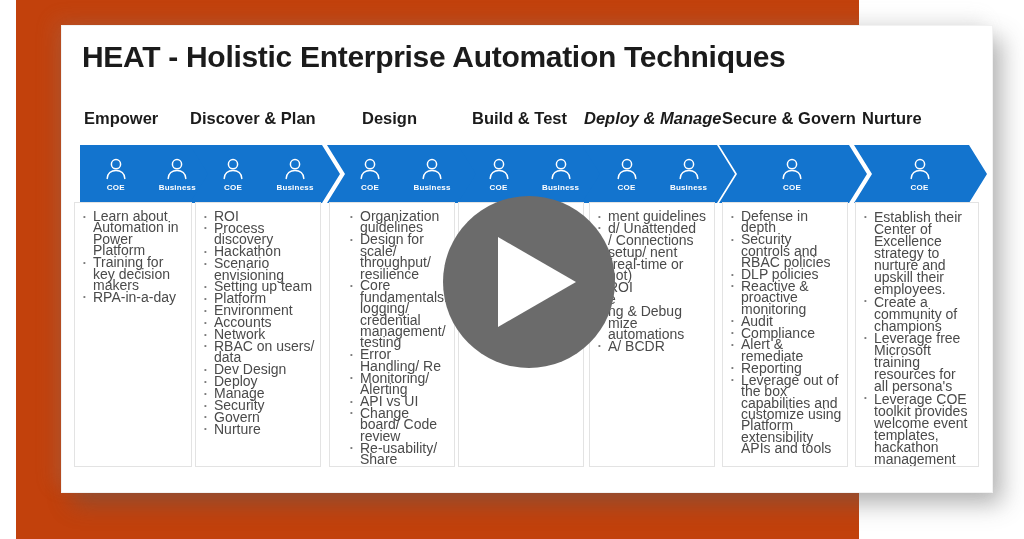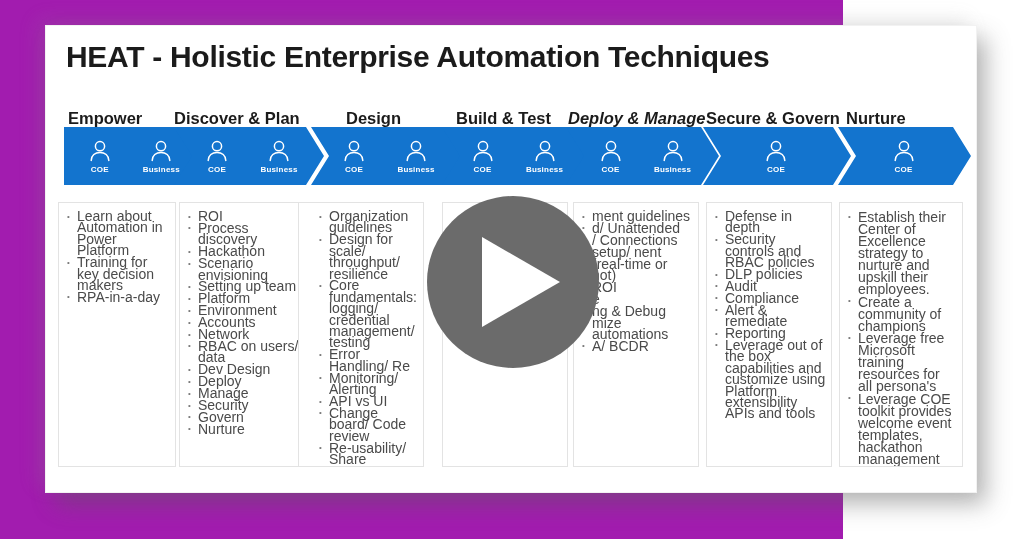--- a/index.html
+++ b/index.html
@@ -11,21 +11,22 @@
     width: 1024px;
     height: 539px;
     overflow: hidden;
     font-family: "Liberation Sans", sans-serif;
   }
 
   #stage {
     position: relative;
     width: 843px;
     height: 539px;
-    background: #a21caf;
+    background: #c2410c;
+    margin-left: 16px;
   }
 
   
   #shadow-frame {
     position: absolute;
     left: 46px;
     top: 26px;
     width: 930px;
     height: 466px;
     background: #ffffff;
@@ -61,21 +62,21 @@
     position: absolute;
     top: 83px;
     font-size: 16.5px;
     font-weight: 700;
     color: #1b1b1b;
     white-space: nowrap;
   }
 
   .chevron {
     position: absolute;
-    top: 101px;
+    top: 119px;
     height: 58px;
     background: #1374ce;
     -webkit-clip-path: polygon(0 0, calc(100% - 18px) 0, 100% 50%, calc(100% - 18px) 100%, 0 100%, 18px 50%);
     clip-path: polygon(0 0, calc(100% - 18px) 0, 100% 50%, calc(100% - 18px) 100%, 0 100%, 18px 50%);
     display: flex;
     align-items: center;
     justify-content: center;
     gap: 10px;
     padding-left: 10px;
     padding-right: 12px;
@@ -322,21 +323,21 @@
           <li style="color: rgb(74, 74, 74);">Network</li>
           <li style="color: rgb(74, 74, 74);">RBAC on users/ data</li>
           <li style="color: rgb(74, 74, 74);">Dev Design</li>
           <li style="color: rgb(74, 74, 74);">Deploy</li>
           <li style="color: rgb(74, 74, 74);">Manage</li>
           <li style="color: rgb(74, 74, 74);">Security</li>
           <li style="color: rgb(74, 74, 74);">Govern</li>
           <li style="color: rgb(74, 74, 74);">Nurture</li>
         </ul>
       </div>
-    <div class="content-box" style="left: 252px; width: 126px; border-color: rgb(227, 227, 227); padding-left: 16px;">
+    <div class="content-box" style="left: 267px; width: 126px; border-color: rgb(227, 227, 227); padding-left: 16px;">
         <ul>
           <li style="color: rgb(74, 74, 74);">Organization guidelines</li>
           <li style="color: rgb(74, 74, 74);">Design for scale/ throughput/ resilience</li>
           <li style="color: rgb(74, 74, 74);">Core fundamentals: logging/ credential management/ testing</li>
           <li style="color: rgb(74, 74, 74);">Error Handling/ Re</li>
           <li style="color: rgb(74, 74, 74);">Monitoring/ Alerting</li>
           <li style="color: rgb(74, 74, 74);">API vs UI</li>
           <li style="color: rgb(74, 74, 74);">Change board/ Code review</li>
           <li style="color: rgb(74, 74, 74);">Re-usability/ Share</li>
         </ul>
@@ -356,20 +357,21 @@
           <li style="color: rgb(74, 74, 74);">ng &amp; Debug</li>
           <li style="color: rgb(74, 74, 74);">mize automations</li>
           <li style="color: rgb(74, 74, 74);">A/ BCDR</li>
         </ul>
       </div>
     <div class="content-box" style="left: 660px; width: 126px; border-color: rgb(227, 227, 227);">
         <ul>
           <li style="color: rgb(74, 74, 74);">Defense in depth</li>
           <li style="color: rgb(74, 74, 74);">Security controls and RBAC policies</li>
           <li style="color: rgb(74, 74, 74);">DLP policies</li>
+          <li style="color: rgb(74, 74, 74);">Reactive &amp; proactive monitoring</li>
           <li style="color: rgb(74, 74, 74);">Audit</li>
           <li style="color: rgb(74, 74, 74);">Compliance</li>
           <li style="color: rgb(74, 74, 74);">Alert &amp; remediate</li>
           <li style="color: rgb(74, 74, 74);">Reporting</li>
           <li style="color: rgb(74, 74, 74);">Leverage out of the box capabilities and customize using Platform extensibility APIs and tools</li>
         </ul>
       </div>
     <div class="content-box wide" style="left: 793px; width: 124px; border-color: rgb(227, 227, 227);">
         <ul>
           <li style="color: rgb(74, 74, 74);">Establish their Center of Excellence strategy to nurture and upskill their employees.</li>

